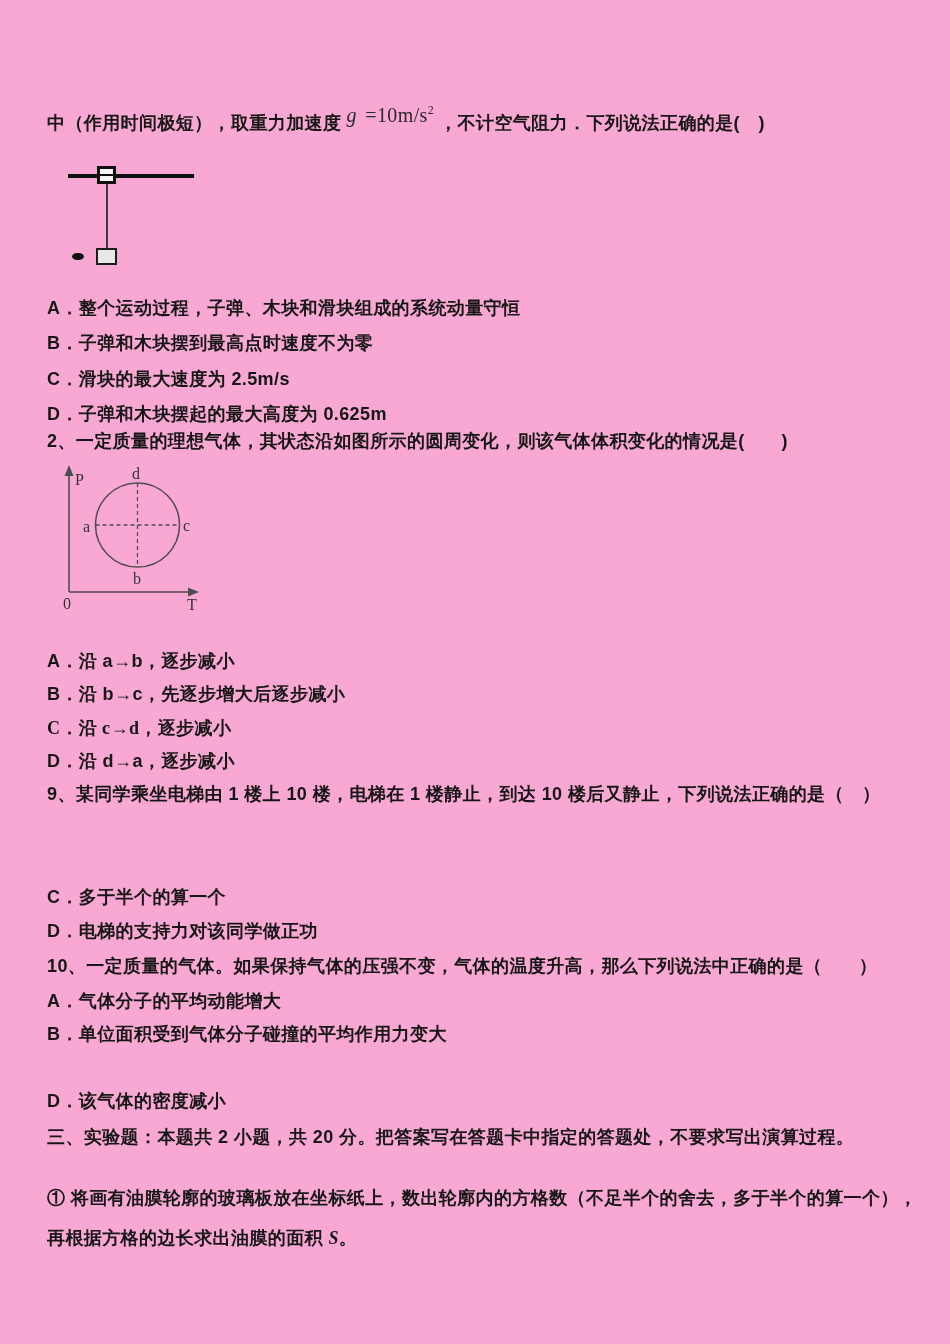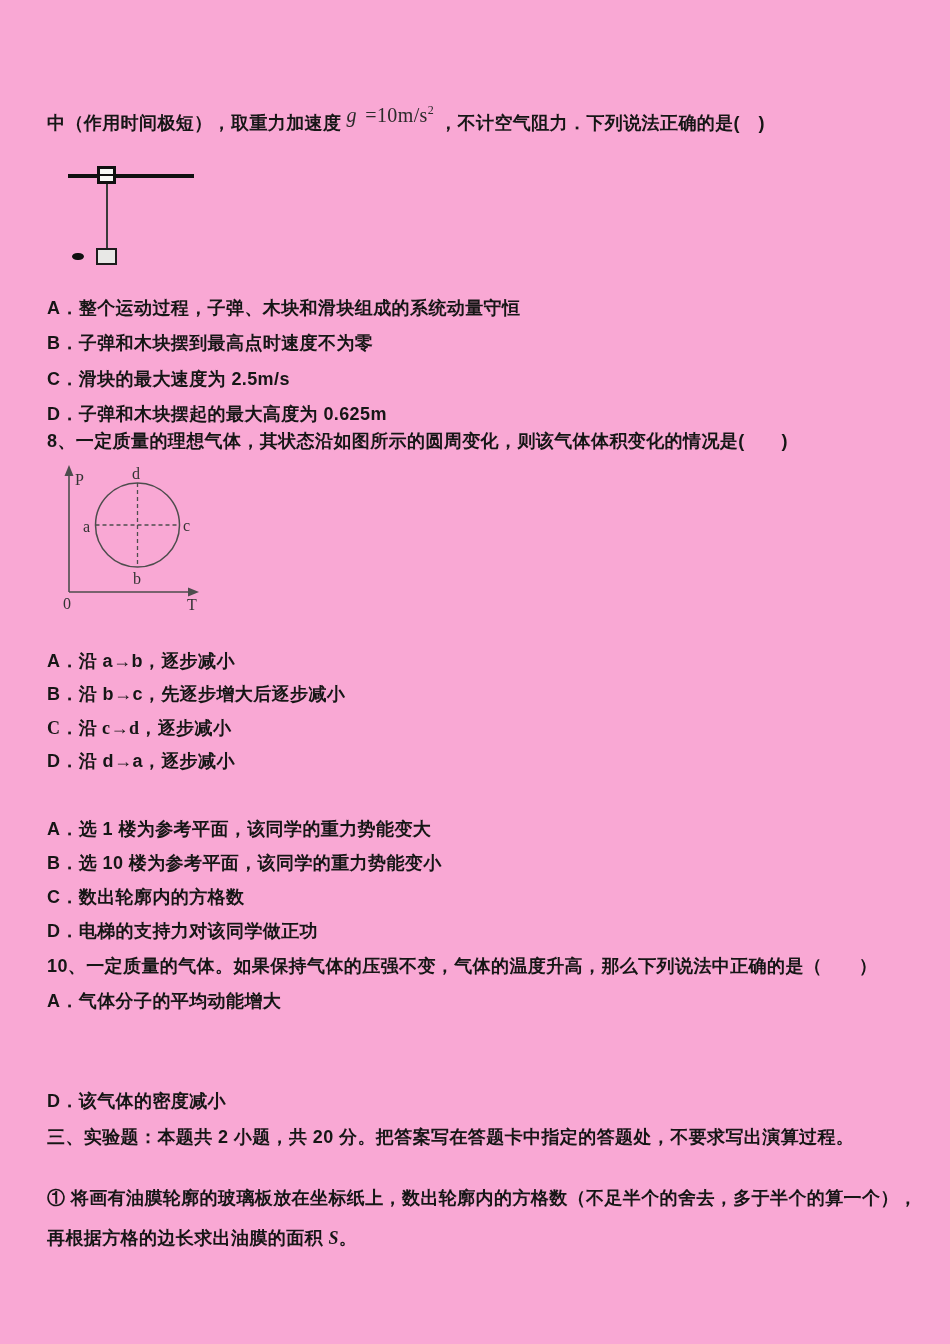--- a/index.html
+++ b/index.html
@@ -62,21 +62,21 @@
     <div class="string"></div>
     <div class="block"></div>
     <div class="bullet"></div>
   </div>
 
   <div class="opt" style="top:297px;">A．整个运动过程，子弹、木块和滑块组成的系统动量守恒</div>
   <div class="opt" style="top:332px;">B．子弹和木块摆到最高点时速度不为零</div>
   <div class="opt" style="top:368px;">C．滑块的最大速度为 2.5m/s</div>
   <div class="opt" style="top:403px;">D．子弹和木块摆起的最大高度为 0.625m</div>
 
-  <div class="line" style="top:430px;">8、一定质量的理想气体，其状态沿如图所示的圆周变化，则该气体体积变化的情况是(　　)</div>
+  <div class="line" style="top:430px;">2、一定质量的理想气体，其状态沿如图所示的圆周变化，则该气体体积变化的情况是(　　)</div>
 
   <svg class="fig-pt" width="155" height="152" viewBox="0 0 155 152">
     <line x1="11" y1="130" x2="11" y2="10" stroke-width="1.6"></line>
     <polygon class="arrow" points="11,3 6.5,14 15.5,14"></polygon>
     <line x1="11" y1="130" x2="133" y2="130" stroke-width="1.6"></line>
     <polygon class="arrow" points="141,130 130,125.5 130,134.5"></polygon>
     <circle cx="79.5" cy="63" r="42" stroke-width="1.5"></circle>
     <line class="dash" x1="37.5" y1="63" x2="121.5" y2="63"></line>
     <line class="dash" x1="79.5" y1="21" x2="79.5" y2="105"></line>
     <text x="17" y="23">P</text>
@@ -86,27 +86,27 @@
     <text x="125" y="69">c</text>
     <text x="74" y="17">d</text>
     <text x="75" y="122">b</text>
   </svg>
 
   <div class="opt" style="top:650px;">A．沿 a→b，逐步减小</div>
   <div class="opt" style="top:683px;">B．沿 b→c，先逐步增大后逐步减小</div>
   <div class="opt" style="top:717px;font-family:Liberation Serif, serif;">C．沿 c→d，逐步减小</div>
   <div class="opt" style="top:750px;">D．沿 d→a，逐步减小</div>
 
-  <div class="opt" style="top:818px;">A．选 1 楼为参考平面，该同学的重力势能变大</div>
-  <div class="opt" style="top:852px;">B．选 10 楼为参考平面，该同学的重力势能变小</div>
-  <div class="opt" style="top:886px;">C．数出轮廓内的方格数</div>
+  <div class="line" style="top:783px;">9、某同学乘坐电梯由 1 楼上 10 楼，电梯在 1 楼静止，到达 10 楼后又静止，下列说法正确的是（　）</div>
+  <div class="opt" style="top:886px;">C．多于半个的算一个</div>
   <div class="opt" style="top:920px;">D．电梯的支持力对该同学做正功</div>
 
   <div class="line" style="top:955px;">10、一定质量的气体。如果保持气体的压强不变，气体的温度升高，那么下列说法中正确的是（　　）</div>
   <div class="opt" style="top:990px;text-align:right;">A．气体分子的平均动能增大</div>
+  <div class="opt" style="top:1023px;">B．单位面积受到气体分子碰撞的平均作用力变大</div>
   <div class="opt" style="top:1090px;">D．该气体的密度减小</div>
 
   <div class="line" style="top:1126px;">三、实验题：本题共 2 小题，共 20 分。把答案写在答题卡中指定的答题处，不要求写出演算过程。</div>
 
 
   <div class="para" style="top:1178px;">
     <span>① 将画有油膜轮廓的玻璃板放在坐标纸上，数出轮廓内的方格数（不足半个的舍去，多于半个的算一个），再根据方格的边长求出油膜的面积 </span><span class="serif-var">S</span><span>。</span>
   </div>
 
 </div>

